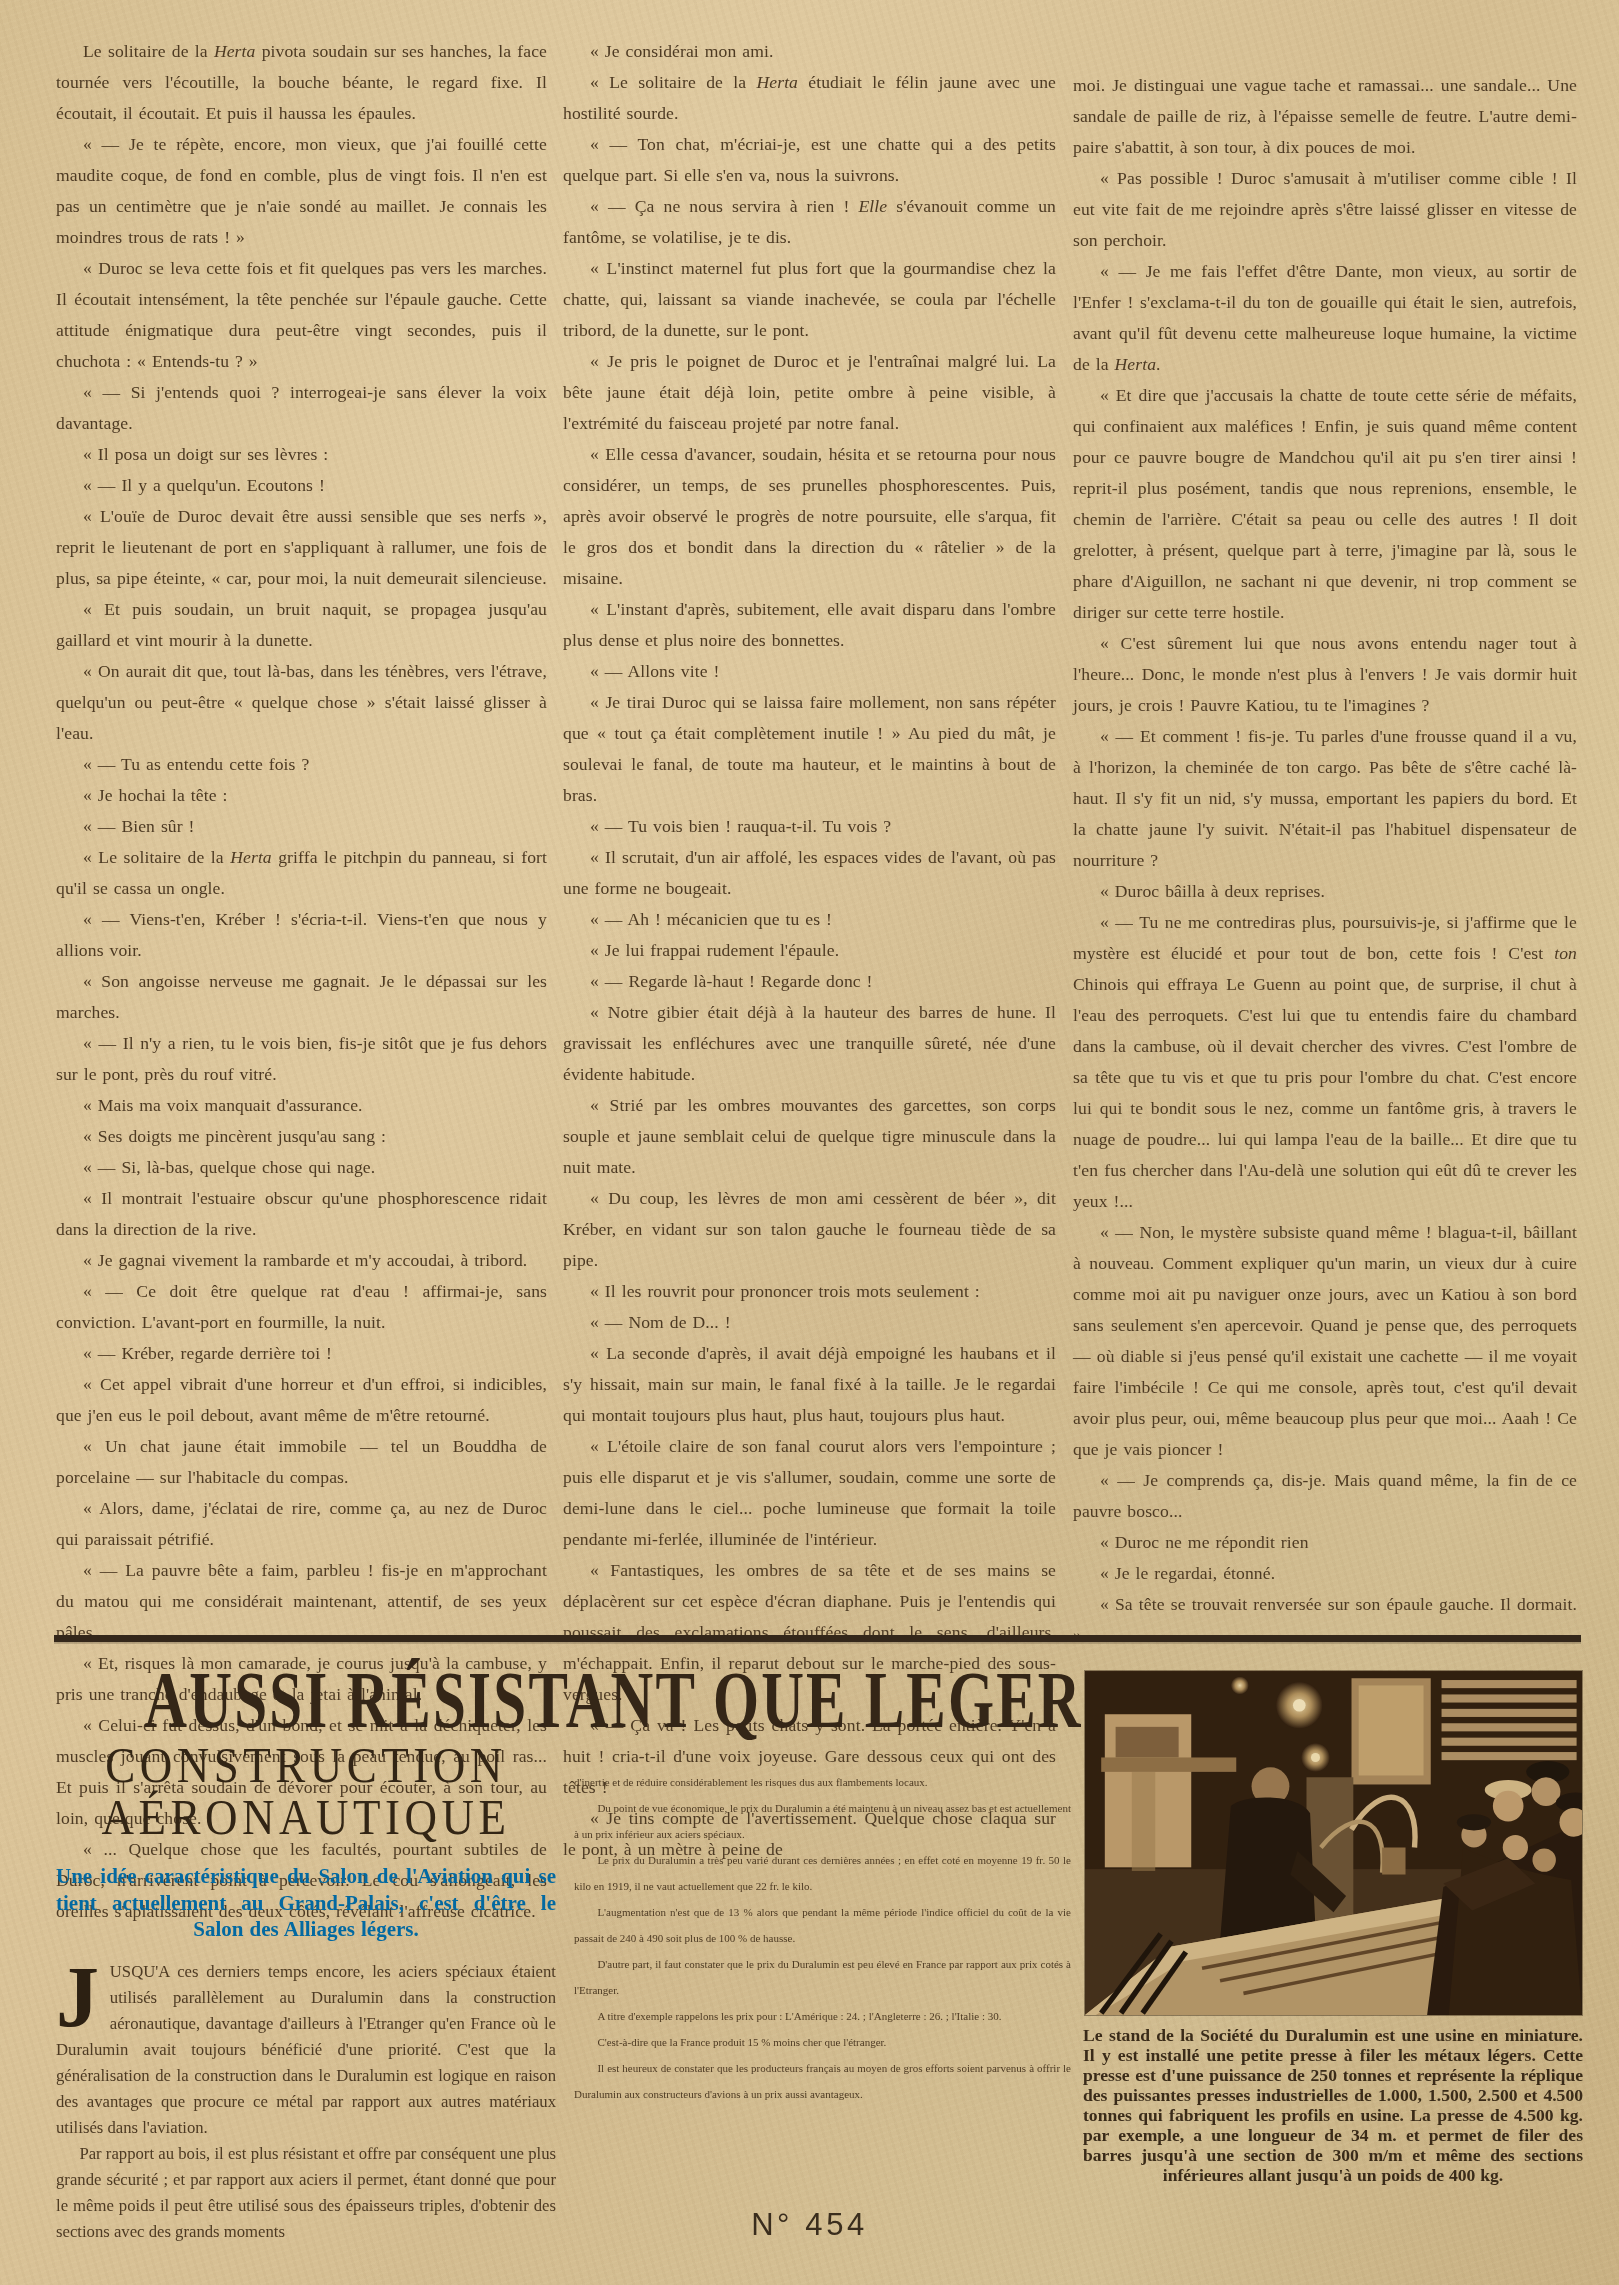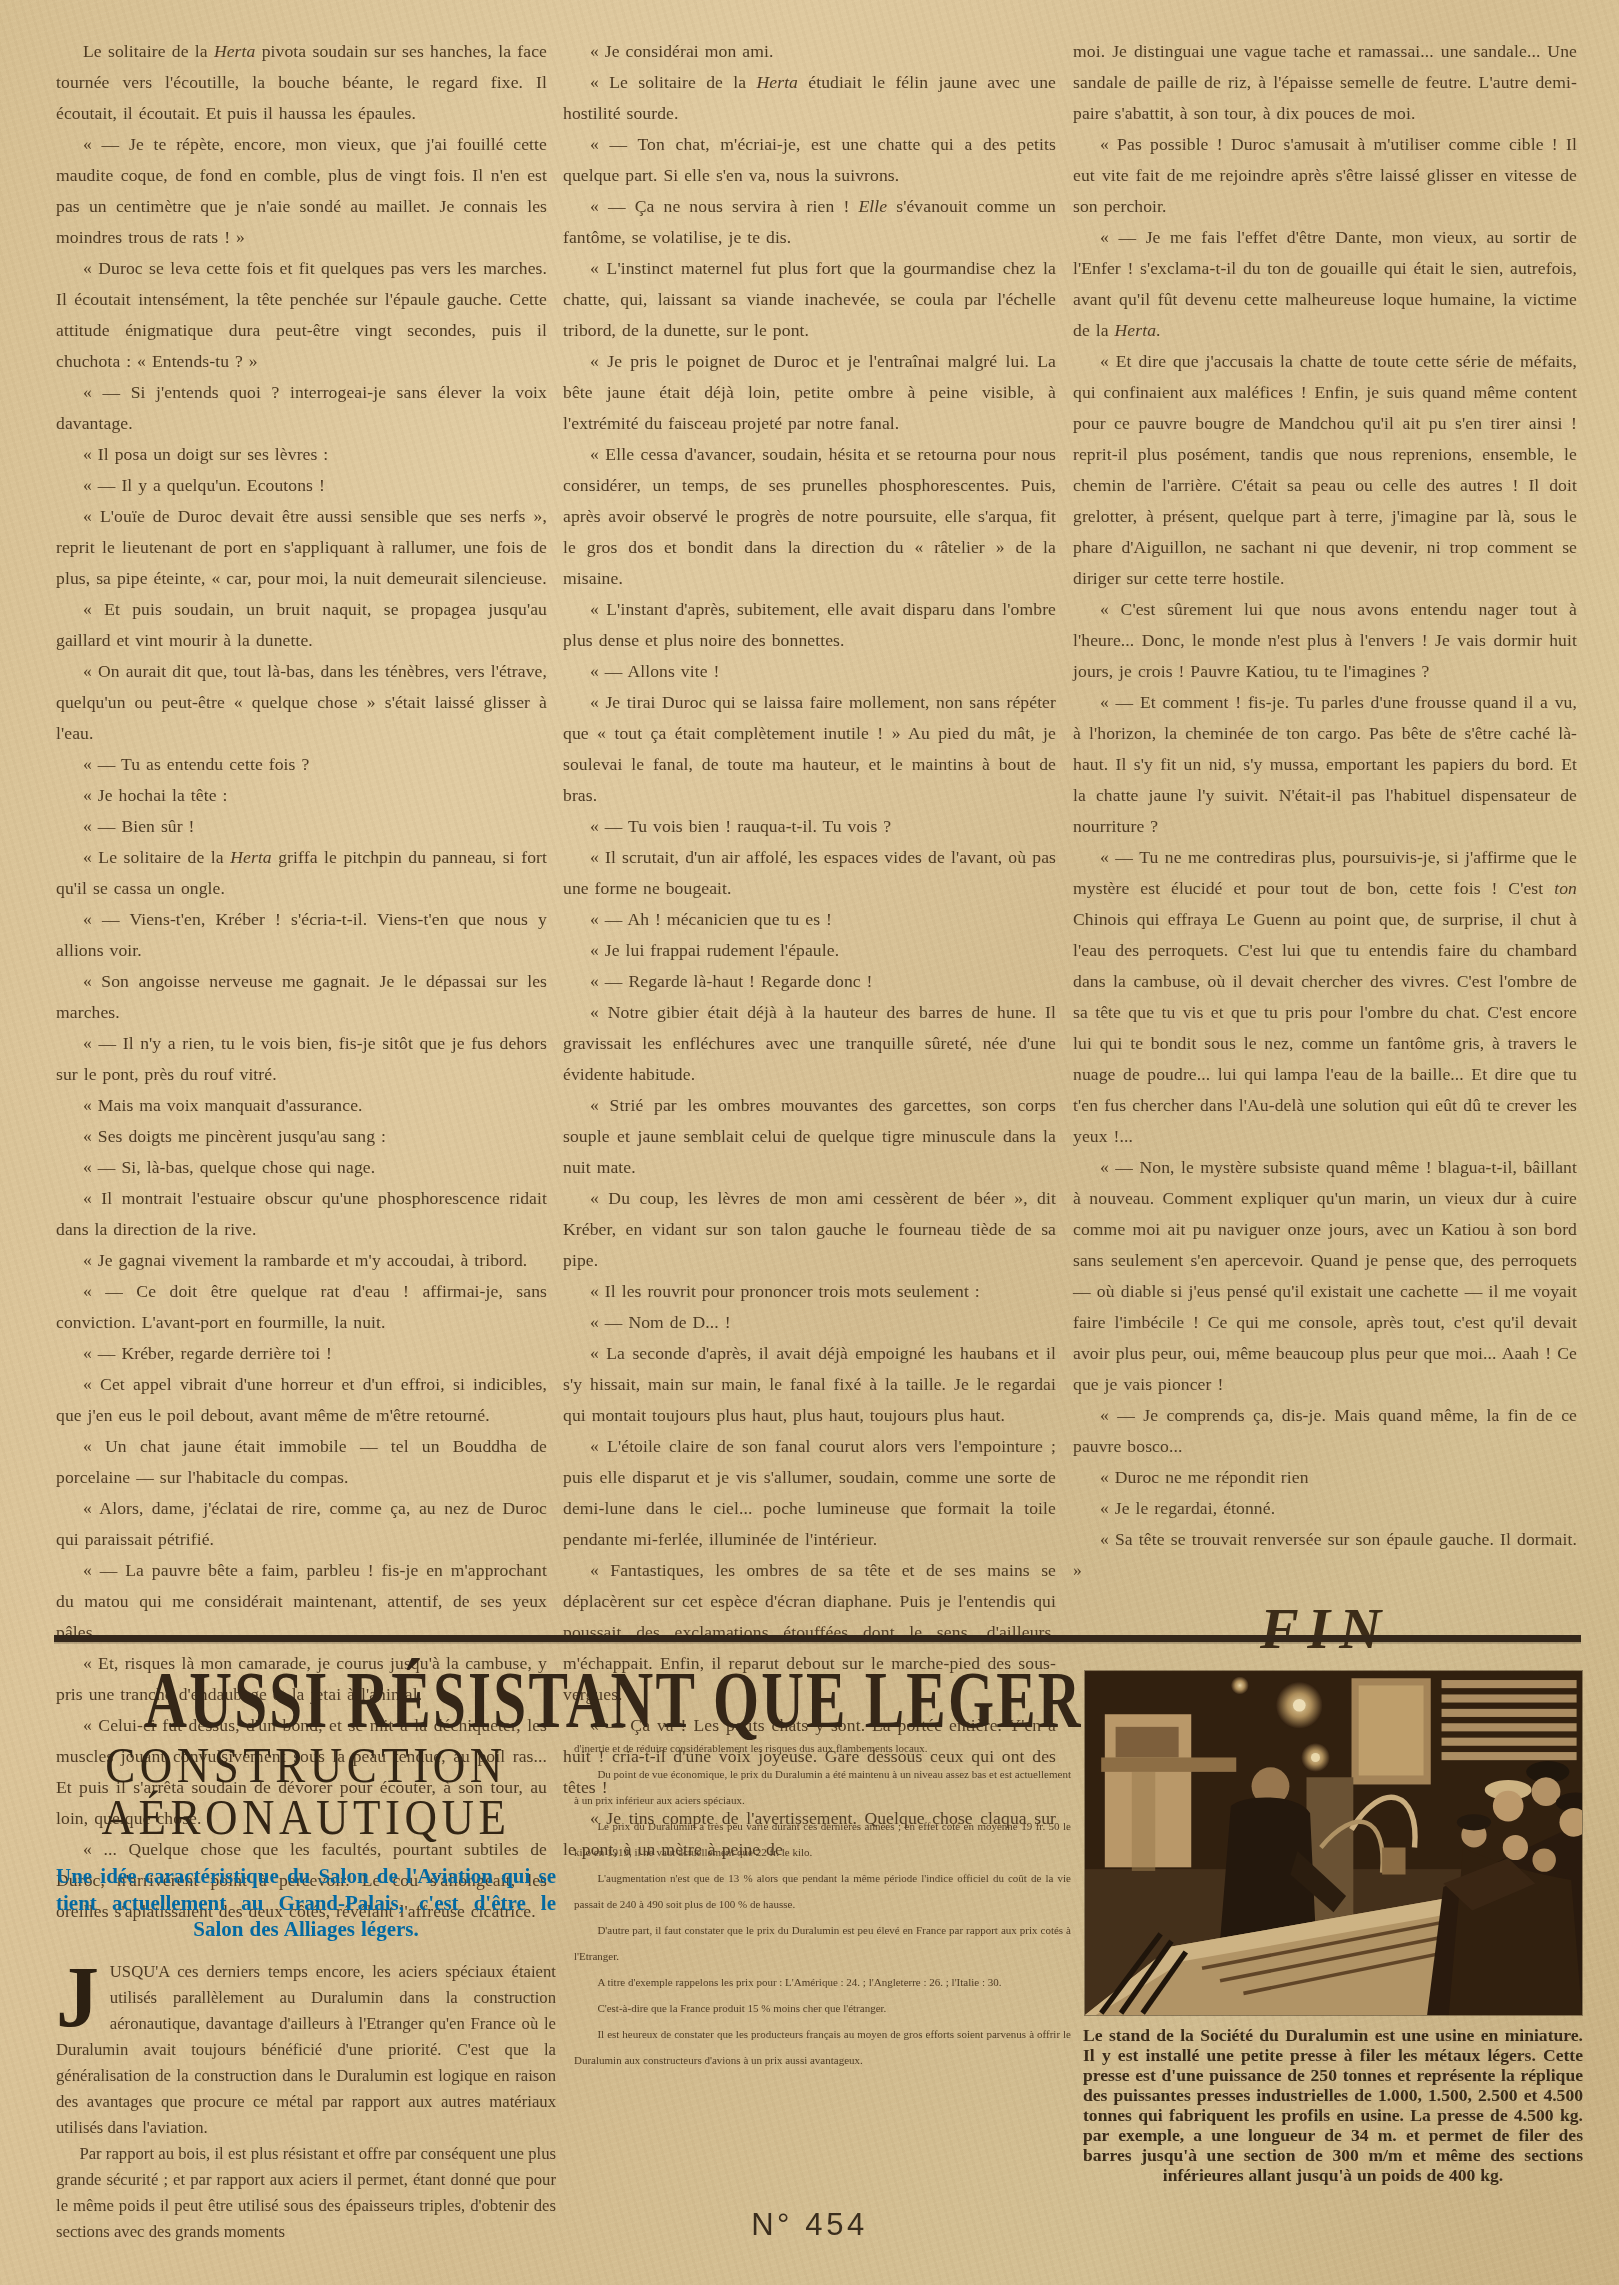--- a/index.html
+++ b/index.html
@@ -13,21 +13,21 @@
     font-family:"Liberation Serif","DejaVu Serif",serif;
     color:#49371f;
   }
   
   body:before{content:"";position:absolute;inset:0;pointer-events:none;
     background:repeating-linear-gradient(74deg,rgba(110,80,40,.035) 0 2.7px,rgba(0,0,0,0) 2.7px 8px),
                repeating-linear-gradient(-17deg,rgba(255,240,200,.05) 0 1.8px,rgba(0,0,0,0) 1.8px 6.3px);}
   .story-col{position:absolute;top:36px;height:1595px;text-align:justify;
     font-size:17.6px;line-height:31px;letter-spacing:0.1px;word-spacing:1.4px;color:#4d3a23;}
   .story-col p{margin:0;text-indent:27px;}
-  .cont p:first-child{text-indent:0;}
+  .cont p:first-child{text-indent:0;margin-top:34px;}
   #col1{left:56px;width:491px;}
   #col2{left:563px;width:493px;}
   #col3{left:1073px;width:504px;}
   .fin{font-style:italic;font-weight:bold;text-align:center;font-size:58px;
     letter-spacing:9px;margin-top:27px;color:#3c2c18;text-indent:0 !important;}
   .rule{position:absolute;left:54px;top:1635px;width:1527px;height:7.2px;background:#34271a;
     box-shadow:0 1.8px 0 rgba(52,39,26,.25);}
   .headline{position:absolute;left:27px;top:1658px;width:1044px;text-align:center;white-space:nowrap;}
   .headline span{display:inline-block;transform:scaleX(.8) scaleY(1.08);transform-origin:center;
     font-weight:bold;font-size:74px;letter-spacing:2.7px;color:#342617;}
@@ -119,20 +119,21 @@
   </div>
 
 <div class="story-col cont" id="col3">
   <div class="cont">
       <p><span>moi. Je distinguai une vague tache et ramassai... une sandale... Une sandale de paille de riz, à l'épaisse semelle de feutre. L'autre demi-paire s'abattit, à son tour, à dix pouces de moi.</span></p>
       <p><span>« Pas possible ! Duroc s'amusait à m'utiliser comme cible ! Il eut vite fait de me rejoindre après s'être laissé glisser en vitesse de son perchoir.</span></p>
       <p><span>« — Je me fais l'effet d'être Dante, mon vieux, au sortir de l'Enfer ! s'exclama-t-il du ton de gouaille qui était le sien, autrefois, avant qu'il fût devenu cette malheureuse loque humaine, la victime de la </span><i>Herta</i><span>.</span></p>
       <p><span>« Et dire que j'accusais la chatte de toute cette série de méfaits, qui confinaient aux maléfices ! Enfin, je suis quand même content pour ce pauvre bougre de Mandchou qu'il ait pu s'en tirer ainsi ! reprit-il plus posément, tandis que nous reprenions, ensemble, le chemin de l'arrière. C'était sa peau ou celle des autres ! Il doit grelotter, à présent, quelque part à terre, j'imagine par là, sous le phare d'Aiguillon, ne sachant ni que devenir, ni trop comment se diriger sur cette terre hostile.</span></p>
       <p><span>« C'est sûrement lui que nous avons entendu nager tout à l'heure... Donc, le monde n'est plus à l'envers ! Je vais dormir huit jours, je crois ! Pauvre Katiou, tu te l'imagines ?</span></p>
       <p><span>« — Et comment ! fis-je. Tu parles d'une frousse quand il a vu, à l'horizon, la cheminée de ton cargo. Pas bête de s'être caché là-haut. Il s'y fit un nid, s'y mussa, emportant les papiers du bord. Et la chatte jaune l'y suivit. N'était-il pas l'habituel dispensateur de nourriture ?</span></p>
+      <p><span>« Duroc bâilla à deux reprises.</span></p>
       <p><span>« — Tu ne me contrediras plus, poursuivis-je, si j'affirme que le mystère est élucidé et pour tout de bon, cette fois ! C'est </span><i>ton</i><span> Chinois qui effraya Le Guenn au point que, de surprise, il chut à l'eau des perroquets. C'est lui que tu entendis faire du chambard dans la cambuse, où il devait chercher des vivres. C'est l'ombre de sa tête que tu vis et que tu pris pour l'ombre du chat. C'est encore lui qui te bondit sous le nez, comme un fantôme gris, à travers le nuage de poudre... lui qui lampa l'eau de la baille... Et dire que tu t'en fus chercher dans l'Au-delà une solution qui eût dû te crever les yeux !...</span></p>
       <p><span>« — Non, le mystère subsiste quand même ! blagua-t-il, bâillant à nouveau. Comment expliquer qu'un marin, un vieux dur à cuire comme moi ait pu naviguer onze jours, avec un Katiou à son bord sans seulement s'en apercevoir. Quand je pense que, des perroquets — où diable si j'eus pensé qu'il existait une cachette — il me voyait faire l'imbécile ! Ce qui me console, après tout, c'est qu'il devait avoir plus peur, oui, même beaucoup plus peur que moi... Aaah ! Ce que je vais pioncer !</span></p>
       <p><span>« — Je comprends ça, dis-je. Mais quand même, la fin de ce pauvre bosco...</span></p>
       <p><span>« Duroc ne me répondit rien</span></p>
       <p><span>« Je le regardai, étonné.</span></p>
       <p><span>« Sa tête se trouvait renversée sur son épaule gauche. Il dormait. »</span></p>
     </div>
   <div class="fin">FIN</div>
 </div>
 

